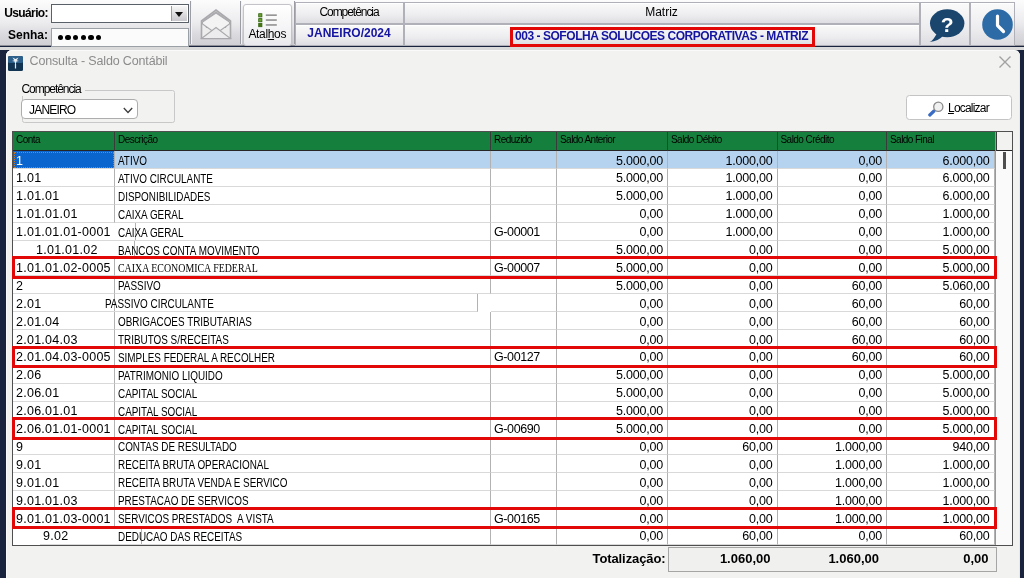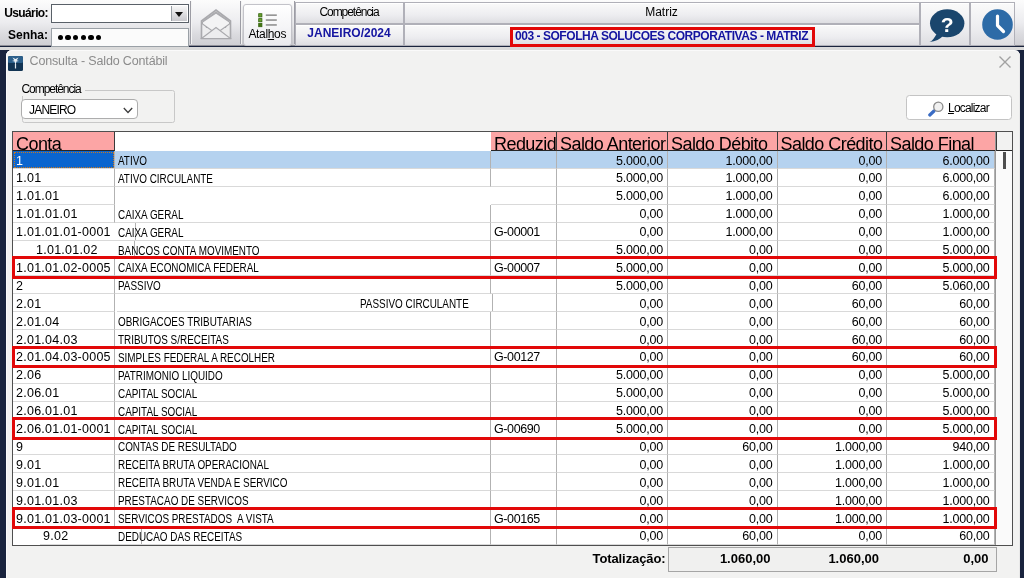--- a/index.html
+++ b/index.html
@@ -23,21 +23,21 @@
 #panel{left:5.5px;top:50px;width:1014.5px;height:528px;background:#f2f2f1;border-radius:6px 6px 0 0;box-shadow:inset 0 1px 0 #fafafa,inset 1px 0 0 #fafafa,inset -1px 0 0 #e8e8e8}
 #ptitle{position:absolute;left:29.5px;top:54px;font-size:12.5px;letter-spacing:-0.15px;color:#8b8b8b}
 
 #fs{left:22px;top:90px;width:153px;height:33px;border:1px solid #c8c8c8;border-radius:2.5px}
 #fslegend{left:21.5px;top:81.5px;font-size:12px;letter-spacing:-1.05px;color:#000;background:#f2f2f1;padding-right:4px}
 #combo2{left:21px;top:99px;width:117px;height:19.5px;background:#fff;border:1px solid #adadad;border-radius:4px}
 #combo2 .txt{position:absolute;left:7px;top:2.5px;font-size:12px;letter-spacing:-0.8px}
 #locbtn{left:906px;top:94.5px;width:105.5px;height:25px;background:#fff;border:1px solid #c4c4c4;border-radius:3.5px}
 
 #grid{left:12px;top:131px;width:1001px;height:415px;background:#fff;border:1px solid #4f4f4f;overflow:hidden}
-.hcell{position:absolute;top:0;height:19px;background:#fca5a5;border-right:1px solid #3a3a3a;border-bottom:1.5px solid #262626;font-size:18px;letter-spacing:-0.55px;color:#000;padding:2px 0 0 3px}
+.hcell{position:absolute;top:0;height:19px;background:#15803d;border-right:1px solid #3a3a3a;border-bottom:1.5px solid #262626;font-size:10px;letter-spacing:-0.55px;color:#000;padding:2px 0 0 3px}
 .row{position:absolute;left:0;width:982px;height:18px}
 .cell{position:absolute;top:0;height:18px;border-right:1px solid #b2b2b2;border-bottom:1px solid #d9d9d9;font-size:12.5px;color:#000;padding:2.5px 0 0 3px;white-space:pre;overflow:hidden}
 .desc{font-size:12px;padding-top:3px}
 .desc span{display:inline-block;transform:scaleX(0.825);transform-origin:0 50%;white-space:pre}
 .red{letter-spacing:-0.4px}
 .cta{letter-spacing:0.25px}
 .num{text-align:right;padding-right:4px;padding-left:0;letter-spacing:-0.2px}
 #gutter{position:absolute;top:0;left:981.5px;width:17.5px;height:413px;background:#fafafa;border-left:1px solid #999}
 #corner{position:absolute;top:0;left:982.5px;width:16.5px;height:19px;background:#f2f2f1;border-bottom:1.5px solid #262626;border-left:1px solid #3a3a3a}
 #thumb{position:absolute;left:989.5px;top:19.5px;width:3px;height:17px;background:#4f4f4f}
@@ -129,20 +129,21 @@
 <div id="locbtn" class="abs">
   <svg style="position:absolute;left:20px;top:3px" width="18" height="18" viewBox="0 0 18 18">
     <line x1="7" y1="12" x2="2.8" y2="16" stroke="#3a6cc4" stroke-width="3.2" stroke-linecap="round"></line>
     <circle cx="11.3" cy="7.7" r="4.6" fill="#f1f1f1" stroke="#8a8a8a" stroke-width="1.3"></circle>
   </svg>
   <span style="position:absolute;left:41px;top:5.8px;font-size:12px;letter-spacing:-0.8px"><span style="text-decoration:underline">L</span>ocalizar</span>
 </div>
 
 <div id="grid" class="abs">
   <div class="hcell" style="left:0;width:102px">Conta</div>
+  <div class="hcell" style="left:102px;width:376px">Descrição</div>
   <div class="hcell" style="left:478px;width:66px">Reduzido</div>
   <div class="hcell" style="left:544px;width:111px">Saldo Anterior</div>
   <div class="hcell" style="left:655px;width:109.5px">Saldo Débito</div>
   <div class="hcell" style="left:764.5px;width:109.5px">Saldo Crédito</div>
   <div class="hcell" style="left:874px;width:107.5px;border-right:none">Saldo Final</div>
   <div id="rows">
       <div class="row" style="top:19px">
         <div class="cell cta" style="left:0px;width:102px;background:#0a65cf;color:#fff;outline:1px dotted #c8781e;outline-offset:-2px;">1</div>
         <div class="cell desc" style="left:102px;width:376px;background:#b5d2ef;"><span>ATIVO</span></div>
         <div class="cell red" style="left:478px;width:66px;background:#b5d2ef;"></div>
@@ -155,20 +156,21 @@
         <div class="cell cta" style="left:0px;width:102px;">1.01</div>
         <div class="cell desc" style="left:102px;width:376px;"><span>ATIVO CIRCULANTE</span></div>
         <div class="cell red" style="left:478px;width:66px;"></div>
         <div class="cell num" style="left:544px;width:111px;">5.000,00</div>
         <div class="cell num" style="left:655px;width:109.5px;">1.000,00</div>
         <div class="cell num" style="left:764.5px;width:109.5px;">0,00</div>
         <div class="cell num" style="left:874px;width:107.5px;">6.000,00</div>
       </div>
       <div class="row" style="top:54.8px">
         <div class="cell cta" style="left:0px;width:102px;">1.01.01</div>
+        <div class="cell desc" style="left:102px;width:376px;"><span>DISPONIBILIDADES</span></div>
         <div class="cell red" style="left:478px;width:66px;"></div>
         <div class="cell num" style="left:544px;width:111px;">5.000,00</div>
         <div class="cell num" style="left:655px;width:109.5px;">1.000,00</div>
         <div class="cell num" style="left:764.5px;width:109.5px;">0,00</div>
         <div class="cell num" style="left:874px;width:107.5px;">6.000,00</div>
       </div>
       <div class="row" style="top:72.69999999999999px">
         <div class="cell cta" style="left:0px;width:102px;">1.01.01.01</div>
         <div class="cell desc" style="left:102px;width:376px;"><span>CAIXA GERAL</span></div>
         <div class="cell red" style="left:478px;width:66px;"></div>
@@ -190,39 +192,39 @@
         <div class="cell cta" style="left:0px;width:102px;margin-left:20px;">1.01.01.02</div>
         <div class="cell desc" style="left:102px;width:376px;"><span>BANCOS CONTA MOVIMENTO</span></div>
         <div class="cell red" style="left:478px;width:66px;"></div>
         <div class="cell num" style="left:544px;width:111px;">5.000,00</div>
         <div class="cell num" style="left:655px;width:109.5px;">0,00</div>
         <div class="cell num" style="left:764.5px;width:109.5px;">0,00</div>
         <div class="cell num" style="left:874px;width:107.5px;">5.000,00</div>
       </div>
       <div class="row" style="top:126.39999999999999px">
         <div class="cell cta" style="left:0px;width:102px;">1.01.01.02-0005</div>
-        <div class="cell desc" style="left:102px;width:376px;"><span>CAIXA ECONOMICA FEDERAL</span></div>
+        <div class="cell desc" style="left:102px;width:376px;font-family:Liberation Serif, serif;"><span>CAIXA ECONOMICA FEDERAL</span></div>
         <div class="cell red" style="left:478px;width:66px;">G-00007</div>
         <div class="cell num" style="left:544px;width:111px;">5.000,00</div>
         <div class="cell num" style="left:655px;width:109.5px;">0,00</div>
         <div class="cell num" style="left:764.5px;width:109.5px;">0,00</div>
         <div class="cell num" style="left:874px;width:107.5px;">5.000,00</div>
       </div>
       <div class="row" style="top:144.29999999999998px">
         <div class="cell cta" style="left:0px;width:102px;">2</div>
         <div class="cell desc" style="left:102px;width:376px;"><span>PASSIVO</span></div>
         <div class="cell red" style="left:478px;width:66px;"></div>
         <div class="cell num" style="left:544px;width:111px;">5.000,00</div>
         <div class="cell num" style="left:655px;width:109.5px;">0,00</div>
         <div class="cell num" style="left:764.5px;width:109.5px;">60,00</div>
         <div class="cell num" style="left:874px;width:107.5px;">5.060,00</div>
       </div>
       <div class="row" style="top:162.2px">
         <div class="cell cta" style="left:0px;width:102px;">2.01</div>
-        <div class="cell desc" style="left:104px;width:376px;text-align:right;"><span>PASSIVO CIRCULANTE</span></div>
+        <div class="cell desc" style="left:89px;width:376px;"><span>PASSIVO CIRCULANTE</span></div>
         <div class="cell red" style="left:478px;width:66px;"></div>
         <div class="cell num" style="left:544px;width:111px;">0,00</div>
         <div class="cell num" style="left:655px;width:109.5px;">0,00</div>
         <div class="cell num" style="left:764.5px;width:109.5px;">60,00</div>
         <div class="cell num" style="left:874px;width:107.5px;">60,00</div>
       </div>
       <div class="row" style="top:180.1px">
         <div class="cell cta" style="left:0px;width:102px;">2.01.04</div>
         <div class="cell desc" style="left:102px;width:376px;"><span>OBRIGACOES TRIBUTARIAS</span></div>
         <div class="cell red" style="left:478px;width:66px;"></div>

